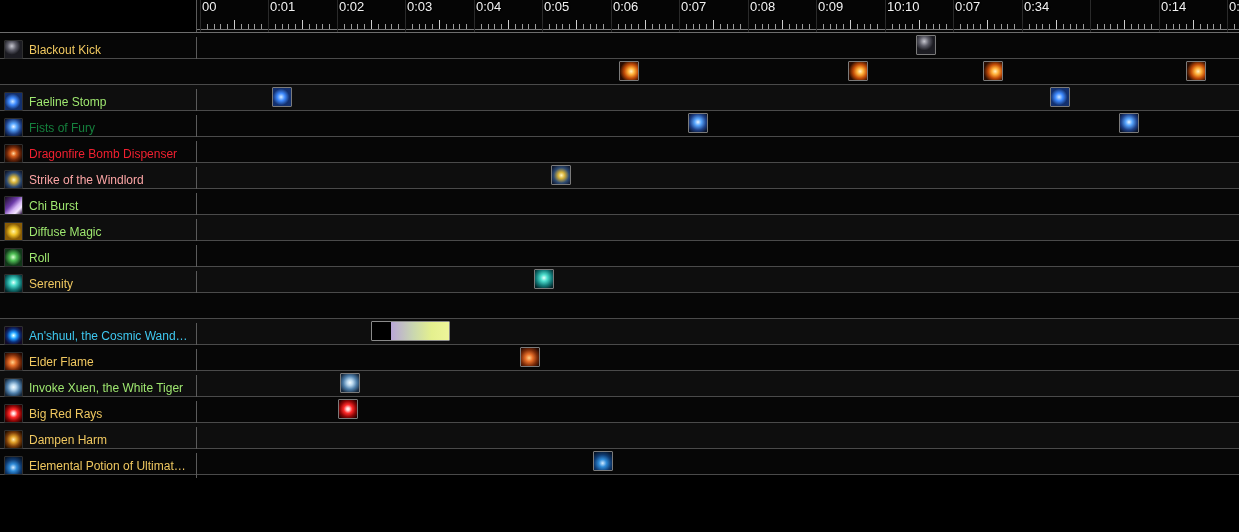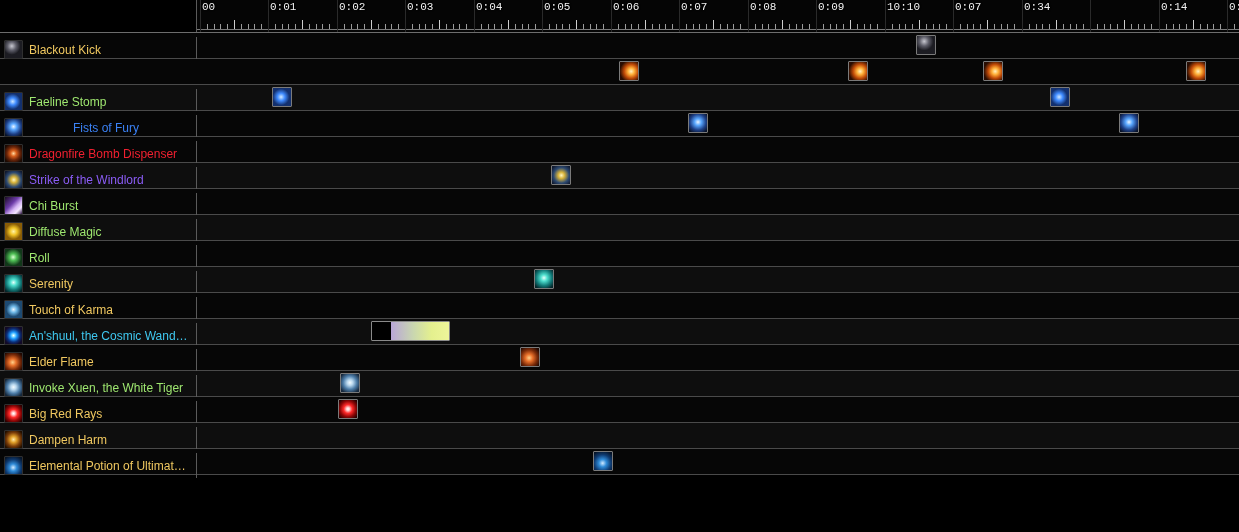--- a/index.html
+++ b/index.html
@@ -33,26 +33,25 @@
     position:absolute;bottom:3px;width:1px;background:#d8d8d8;
   }
   .tick.major{height:13px;background:#ffffff;}
   .tick.mid{height:9px;background:#cfcfcf;}
   .tick.minor{height:5px;background:#9b9b9b;}
   .ruler-baseline{
     position:absolute;left:0;right:0;bottom:2px;height:1px;background:#7a7a7a;
   }
   .tick-label{
     position:absolute;top:1px;
-    font-size:11px;line-height:12px;
+    font-size:13px;line-height:12px;
     color:#f2f2f2;
     white-space:nowrap;
     text-shadow:0 0 2px #000, 1px 0 0 #000,-1px 0 0 #000;
     letter-spacing:0px;
-    font-family:Liberation Mono, monospace;
   }
   .grid-line{
     position:absolute;top:0;width:1px;height:32px;background:#2a2a2a;
   }
 
   
   .rows{position:absolute;left:0;top:33px;width:1239px;}
   .row{
     position:relative;width:1239px;height:26px;
     box-sizing:border-box;
@@ -413,21 +412,21 @@
           <div class="cast" style="left: 853px;">
             <div class="ic-inner ic-faelinestomp"></div>
           </div>
         </div>
       </div>
       <div class="row norm">
         <div class="row-label-cell">
           <div class="row-icon">
             <div class="ic-inner ic-fistsoffury"></div>
           </div>
-          <div class="row-label" style="color: #3b82f6; margin-left: 44px;">Fists of Fury</div>
+          <div class="row-label" style="color: #15803d;">Fists of Fury</div>
         </div>
         <div class="track">
           <div class="cast" style="left: 491px;">
             <div class="ic-inner ic-fistsoffury"></div>
           </div>
           <div class="cast" style="left: 922px;">
             <div class="ic-inner ic-fistsoffury"></div>
           </div>
         </div>
       </div>
@@ -438,21 +437,21 @@
           </div>
           <div class="row-label" style="color: rgb(240, 32, 48);">Dragonfire Bomb Dispenser</div>
         </div>
         <div class="track"></div>
       </div>
       <div class="row alt">
         <div class="row-label-cell">
           <div class="row-icon">
             <div class="ic-inner ic-strikewindlord"></div>
           </div>
-          <div class="row-label" style="color: #8b5cf6; text-align: center;">Strike of the Windlord</div>
+          <div class="row-label" style="color: #fca5a5; text-align: center;">Strike of the Windlord</div>
         </div>
         <div class="track">
           <div class="cast" style="left: 354px;">
             <div class="ic-inner ic-strikewindlord"></div>
           </div>
         </div>
       </div>
       <div class="row norm">
         <div class="row-label-cell">
           <div class="row-icon">
@@ -487,26 +486,20 @@
           </div>
           <div class="row-label" style="color: rgb(240, 200, 96);">Serenity</div>
         </div>
         <div class="track">
           <div class="cast" style="left: 337px;">
             <div class="ic-inner ic-serenity"></div>
           </div>
         </div>
       </div>
       <div class="row norm">
-        <div class="row-label-cell">
-          <div class="row-icon">
-            <div class="ic-inner ic-touchkarma"></div>
-          </div>
-          <div class="row-label" style="color: rgb(240, 200, 96);">Touch of Karma</div>
-        </div>
         <div class="track"></div>
       </div>
       <div class="row alt">
         <div class="row-label-cell">
           <div class="row-icon">
             <div class="ic-inner ic-anshuul"></div>
           </div>
           <div class="row-label" style="color: rgb(63, 200, 240);">An'shuul, the Cosmic Wand…</div>
         </div>
         <div class="track">

